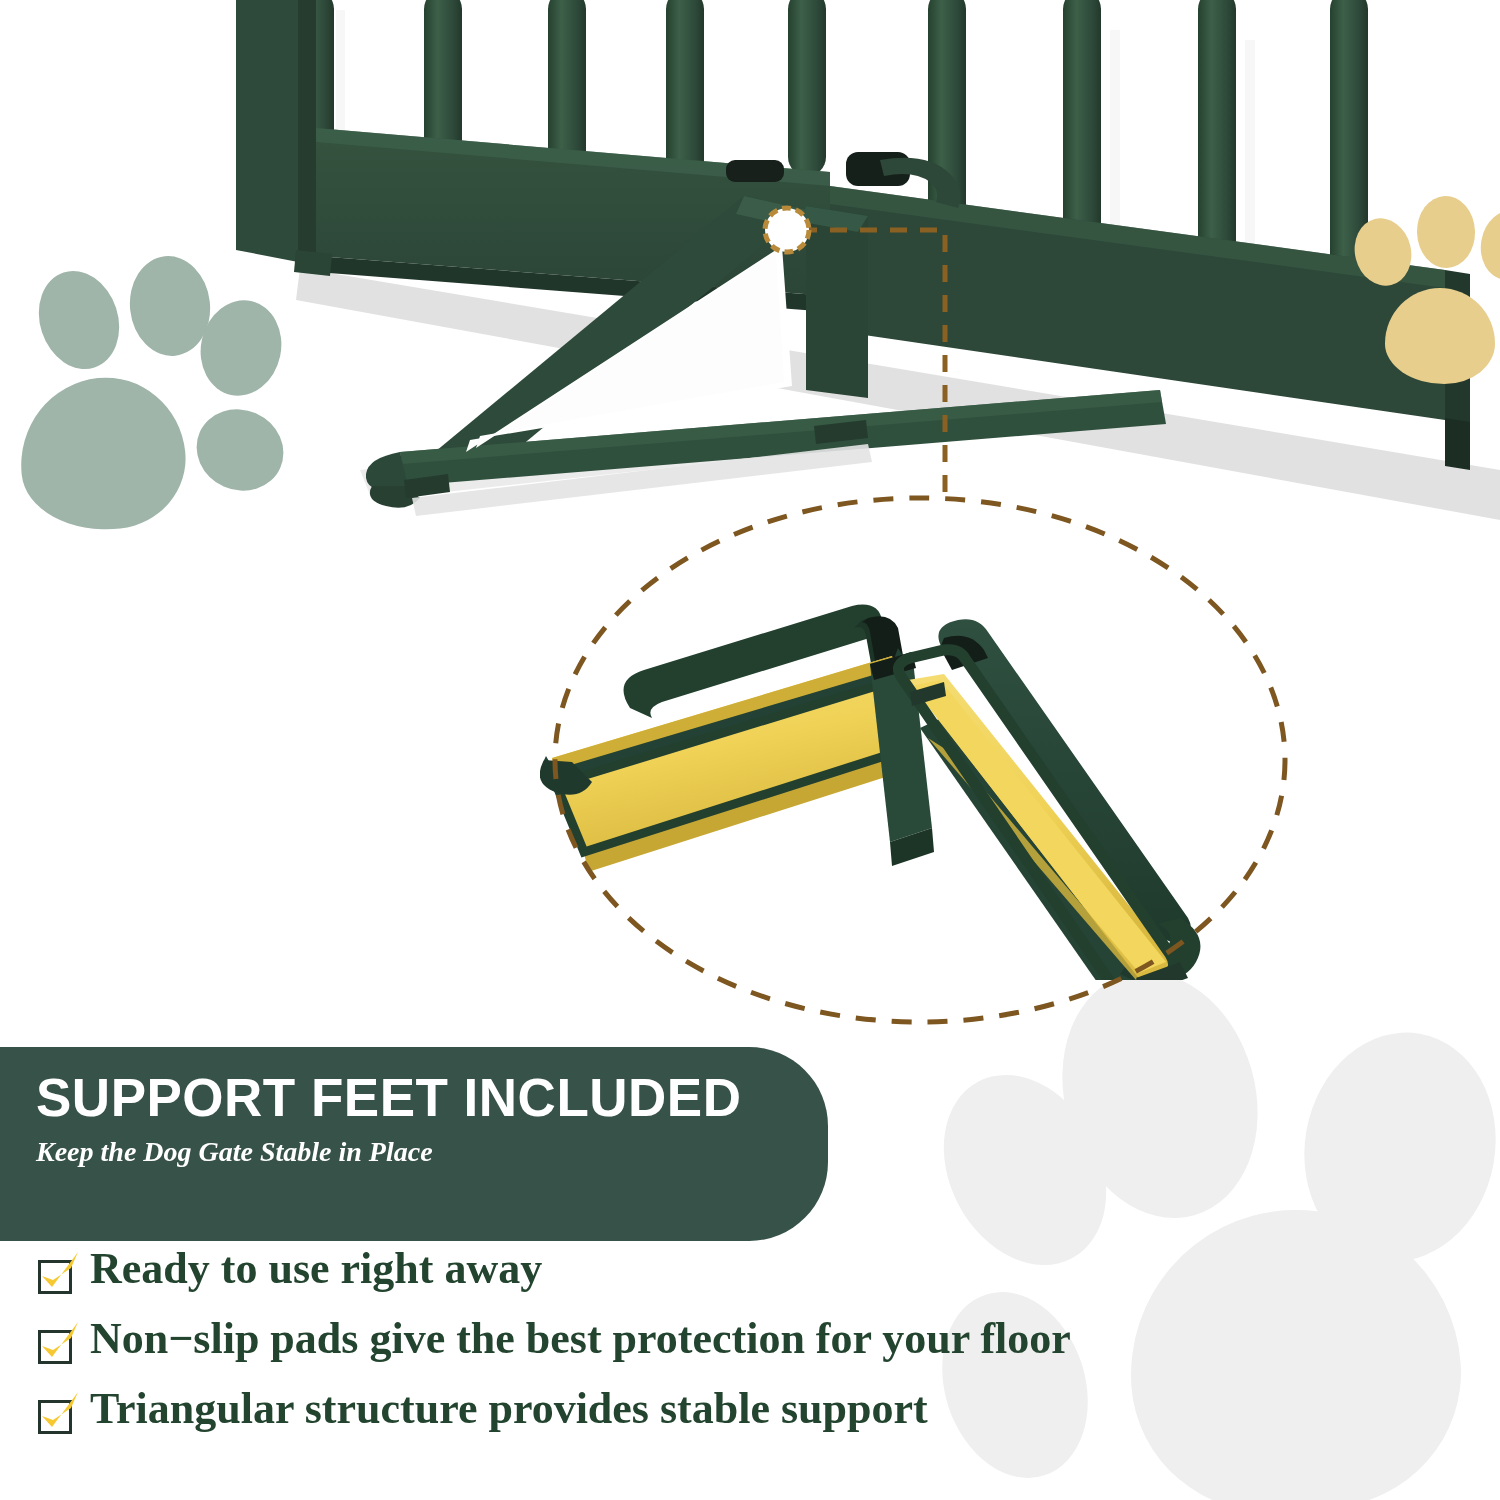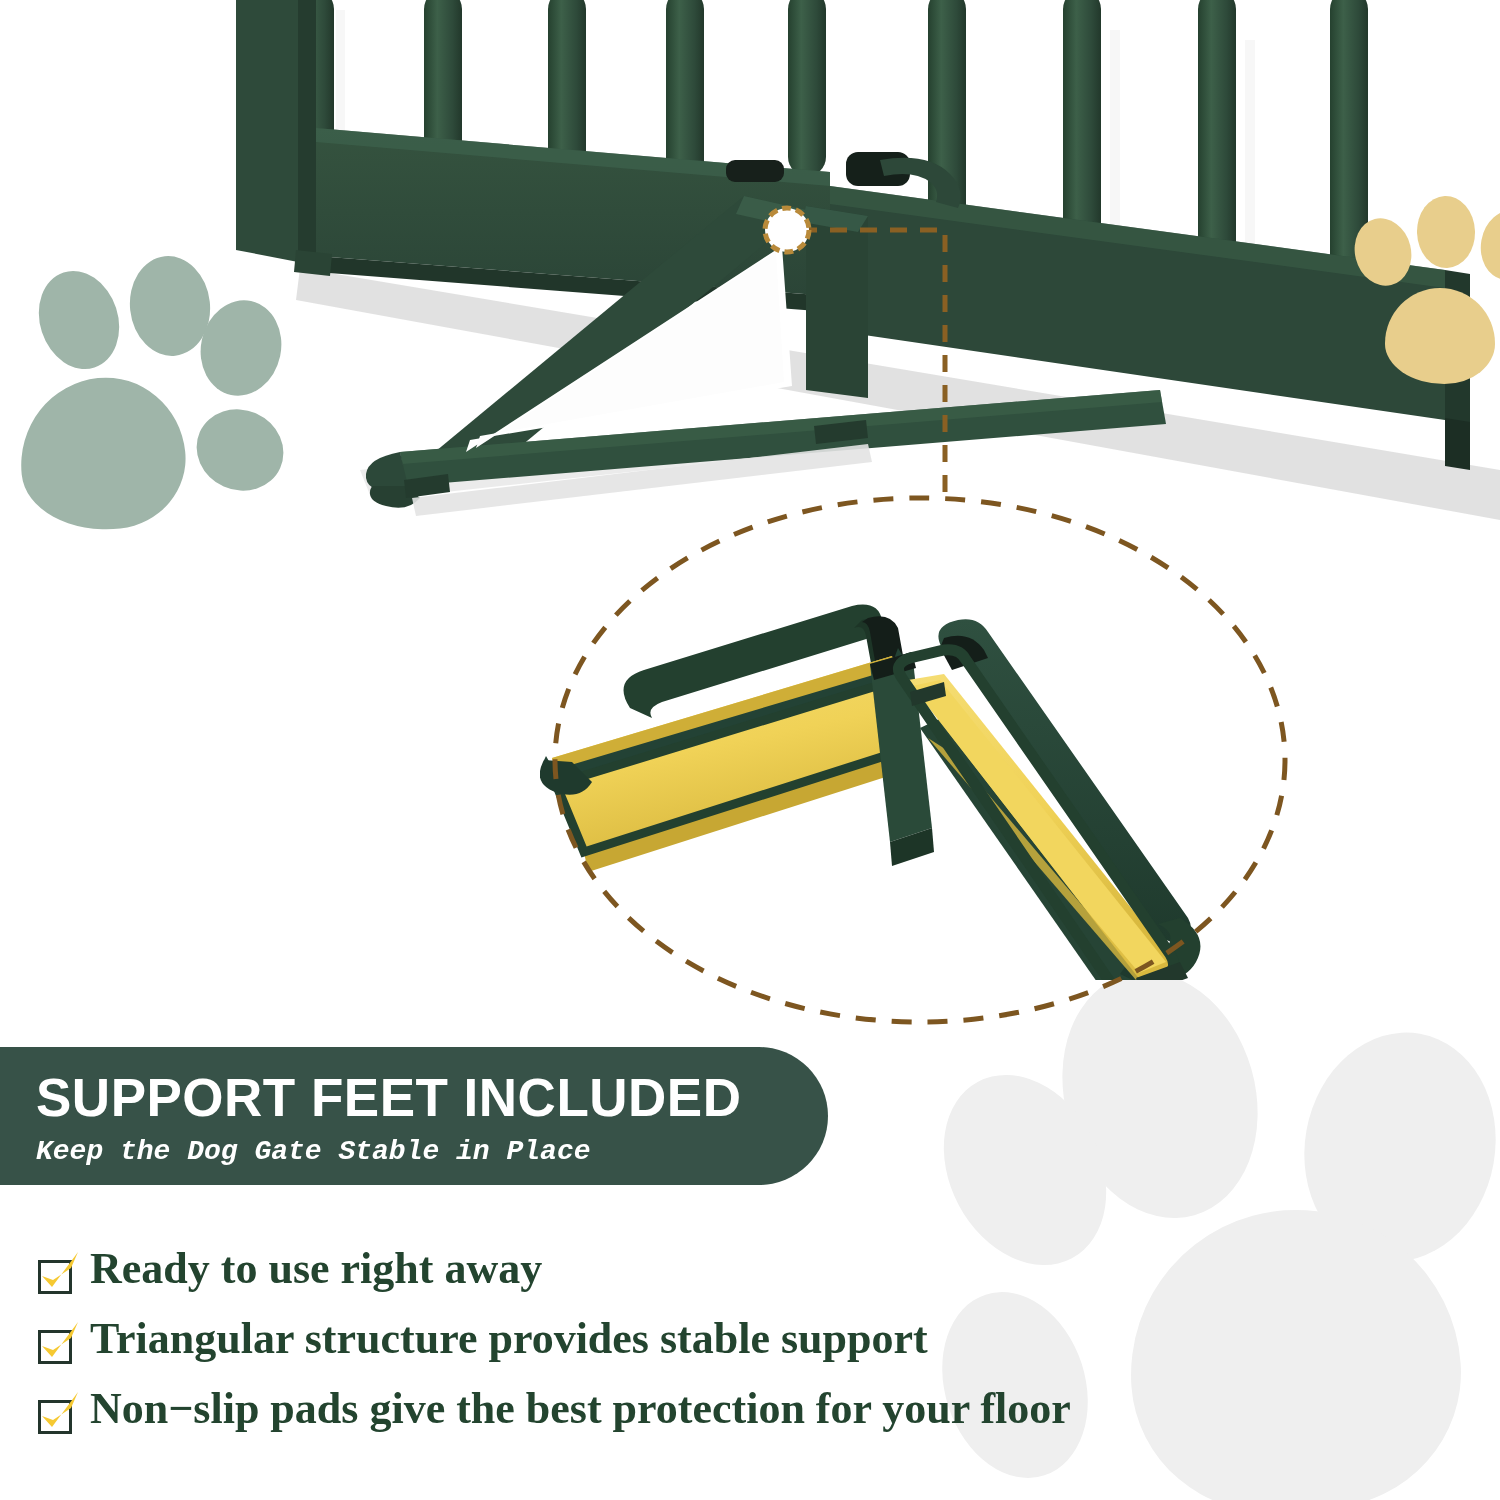--- a/index.html
+++ b/index.html
@@ -53,38 +53,38 @@
 
   
   #callout-layer { position: absolute; left: 0; top: 0; width: 1500px; height: 1060px; }
 
   
   #banner {
     position: absolute;
     left: 0;
     top: 1047px;
     width: 828px;
-    height: 138px;
+    height: 194px;
     background: #375248;
     border-radius: 0 79px 79px 0;
     color: #ffffff;
     box-sizing: border-box;
     padding: 22px 0 0 36px;
   }
   #banner-title {
     font-family: "Liberation Sans", sans-serif;
     font-weight: bold;
     font-size: 53px;
     line-height: 58px;
     letter-spacing: 0.5px;
     color: #ffffff;
     white-space: nowrap;
   }
   #banner-subtitle {
-    font-family: Liberation Mono, monospace;
+    font-family: Liberation Serif, serif;
     font-weight: bold;
     font-style: italic;
     font-size: 28px;
     line-height: 34px;
     margin-top: 8px;
     color: #ffffff;
     white-space: nowrap;
   }
 
   
@@ -306,27 +306,27 @@
       </span>
       <span class="bullet-text">Ready to use right away</span>
     </div>
 
     <div class="bullet-row">
       <span class="check-box">
         <svg class="tick" viewBox="0 0 48 48">
           <path d="M6 26 L16 37 L42 2 L35 18 L17 30 Z" fill="#f6c932"></path>
         </svg>
       </span>
-      <span class="bullet-text">Triangular structure provides stable support</span>
+      <span class="bullet-text">Non−slip pads give the best protection for your floor</span>
     </div>
 
     <div class="bullet-row">
       <span class="check-box">
         <svg class="tick" viewBox="0 0 48 48">
           <path d="M6 26 L16 37 L42 2 L35 18 L17 30 Z" fill="#f6c932"></path>
         </svg>
       </span>
-      <span class="bullet-text">Non−slip pads give the best protection for your floor</span>
+      <span class="bullet-text">Triangular structure provides stable support</span>
     </div>
 
   </div>
 
 </div>
 
 </body></html>

